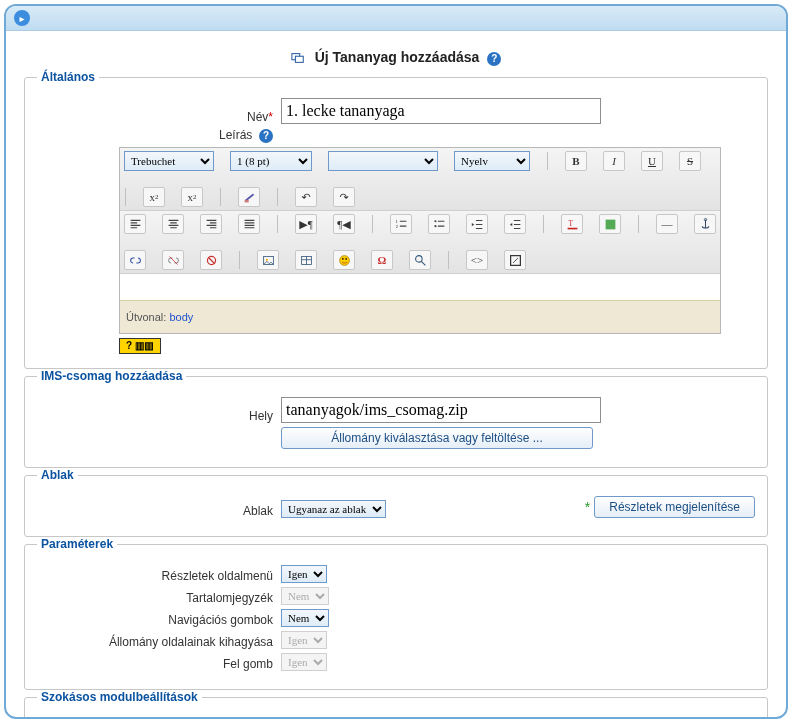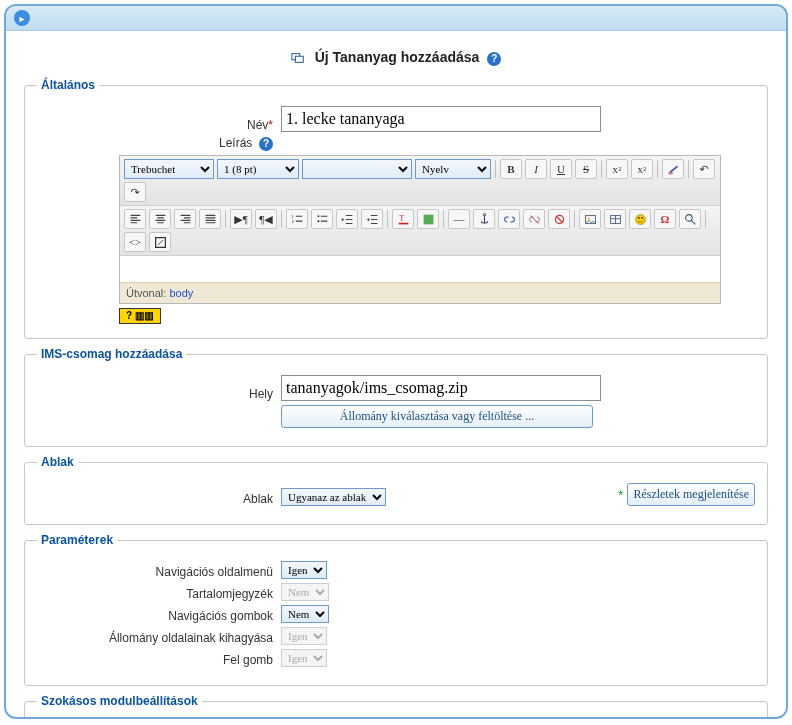--- a/index.html
+++ b/index.html
@@ -5,40 +5,40 @@
 body{margin:0;font-family:Verdana,Arial,sans-serif;font-size:12px;color:#333;background:#fff}
 .outer{width:792px;height:725px;margin:0;box-sizing:border-box;padding:0}
 .panel{margin:4px;border:2px solid #6fa9d8;border-radius:12px;background:#fff;height:715px;box-sizing:border-box;position:relative;overflow:hidden}
 .topbar{height:24px;background:linear-gradient(#d8eaf7,#bfdcf1);border-bottom:1px solid #a9cbe4;border-radius:8px 8px 0 0;display:flex;align-items:center}
 .topbar .circle{width:16px;height:16px;border-radius:8px;background:#3c8dde;margin-left:8px;display:flex;align-items:center;justify-content:center;color:#fff;font-size:10px}
 .content{padding:10px 18px 8px 18px}
 .page-title{text-align:center;font-weight:bold;font-size:14px;color:#222;padding:8px 0 4px 0}
 .page-title .help{margin-left:4px}
 .help{display:inline-block;width:14px;height:14px;border-radius:7px;background:#2a73c4;color:#fff;text-align:center;font-size:10px;line-height:14px;font-weight:bold;cursor:pointer}
 .ico{display:inline-block;width:14px;height:14px;margin-right:6px;vertical-align:middle}
-fieldset{border:1px solid #c7c7c7;border-radius:3px;margin:8px 0;padding:10px 12px 14px 12px}
+fieldset{border:1px solid #c7c7c7;border-radius:3px;margin:0 0;padding:10px 12px 14px 12px}
 legend{color:#0c53a0;font-weight:bold;font-size:12px;padding:0 4px}
 .row{display:flex;align-items:flex-end;margin:4px 0}
 .row label{width:236px;text-align:right;padding-right:8px;color:#333}
 .req{color:#c00}
 .txt{border:1px solid #8e8e8e;padding:3px 4px;font-family:Verdana;font-size:16px;width:310px}
 .txt-wide{width:310px}
 select{border:1px solid #6e99c9;background:linear-gradient(#f3f7fb,#deecf7);font-family:Verdana;font-size:11px;padding:1px 2px}
 select.gray{color:#888;border-color:#bbb;background:#f0f0f0}
-.btn{background:linear-gradient(#fefefe,#e5eef7);border:1px solid #6e99c9;border-radius:3px;padding:3px 5px;font-family:Liberation Serif, serif;font-size:12px;color:#1d4f85;cursor:pointer}
+.btn{background:linear-gradient(#fefefe,#e5eef7);border:1px solid #6e99c9;border-radius:3px;padding:3px 14px;font-family:Liberation Sans, sans-serif;font-size:12px;color:#1d4f85;cursor:pointer}
 
 
 .editor{margin:4px 0 0 82px;width:600px;border:1px solid #b7b7b7}
-.tbrow{background:linear-gradient(#f4f4f4,#e3e3e3);border-bottom:1px solid #cfcfcf;padding:3px 4px;display:flex;align-items:center;flex-wrap:wrap;gap:3px}
+.tbrow{background:linear-gradient(#f4f4f4,#e3e3e3);border-bottom:1px solid #cfcfcf;padding:3px 4px;display:flex;align-items:center;flex-wrap:wrap;gap:16px}
 .tbrow select{height:20px}
 .tb{display:inline-flex;align-items:center;justify-content:center;width:20px;height:18px;border:1px solid #c7c7c7;background:#f7f7f7;font-size:11px;font-family:Verdana;color:#333;cursor:pointer;border-radius:2px}
 .tb svg{width:13px;height:13px}
 .sep{width:1px;height:18px;background:#c0c0c0;margin:0 1px}
 .editor-body{height:26px;background:#fff}
-.path-row{background:#eee8d5;padding:4px 6px;font-size:11px;color:#555;border-top:1px solid #d6cfa8}
+.path-row{background:#eee8d5;padding:10px 6px;font-size:11px;color:#555;border-top:1px solid #d6cfa8}
 .path-row .bp{color:#2050d0}
 .kbd-badge{display:inline-block;margin:4px 0 0 82px;background:#ffd400;border:1px solid #333;padding:0 6px;font-weight:bold;font-size:10px;line-height:14px;color:#000}
 
 .greenstar{color:#2b9a2b;font-size:14px;margin-right:4px}
 .right-area{margin-left:auto;display:flex;align-items:center}
 </style>
 </head>
 <body>
 <div class="outer">
 <div class="panel">
@@ -247,21 +247,21 @@
         <div class="right-area">
           <span class="greenstar">*</span>
           <button class="btn">Részletek megjelenítése</button>
         </div>
       </div>
     </fieldset>
 
     <fieldset>
       <legend>Paraméterek</legend>
       <div class="row">
-            <label>Navigációs oldalmenü</label>
+            <label>Részletek oldalmenü</label>
             <select><option>Igen</option></select>
           </div>
       <div class="row">
             <label>Tartalomjegyzék</label>
             <select class="gray" disabled=""><option>Nem</option></select>
           </div>
       <div class="row">
             <label>Navigációs gombok</label>
             <select><option>Nem</option></select>
           </div>

